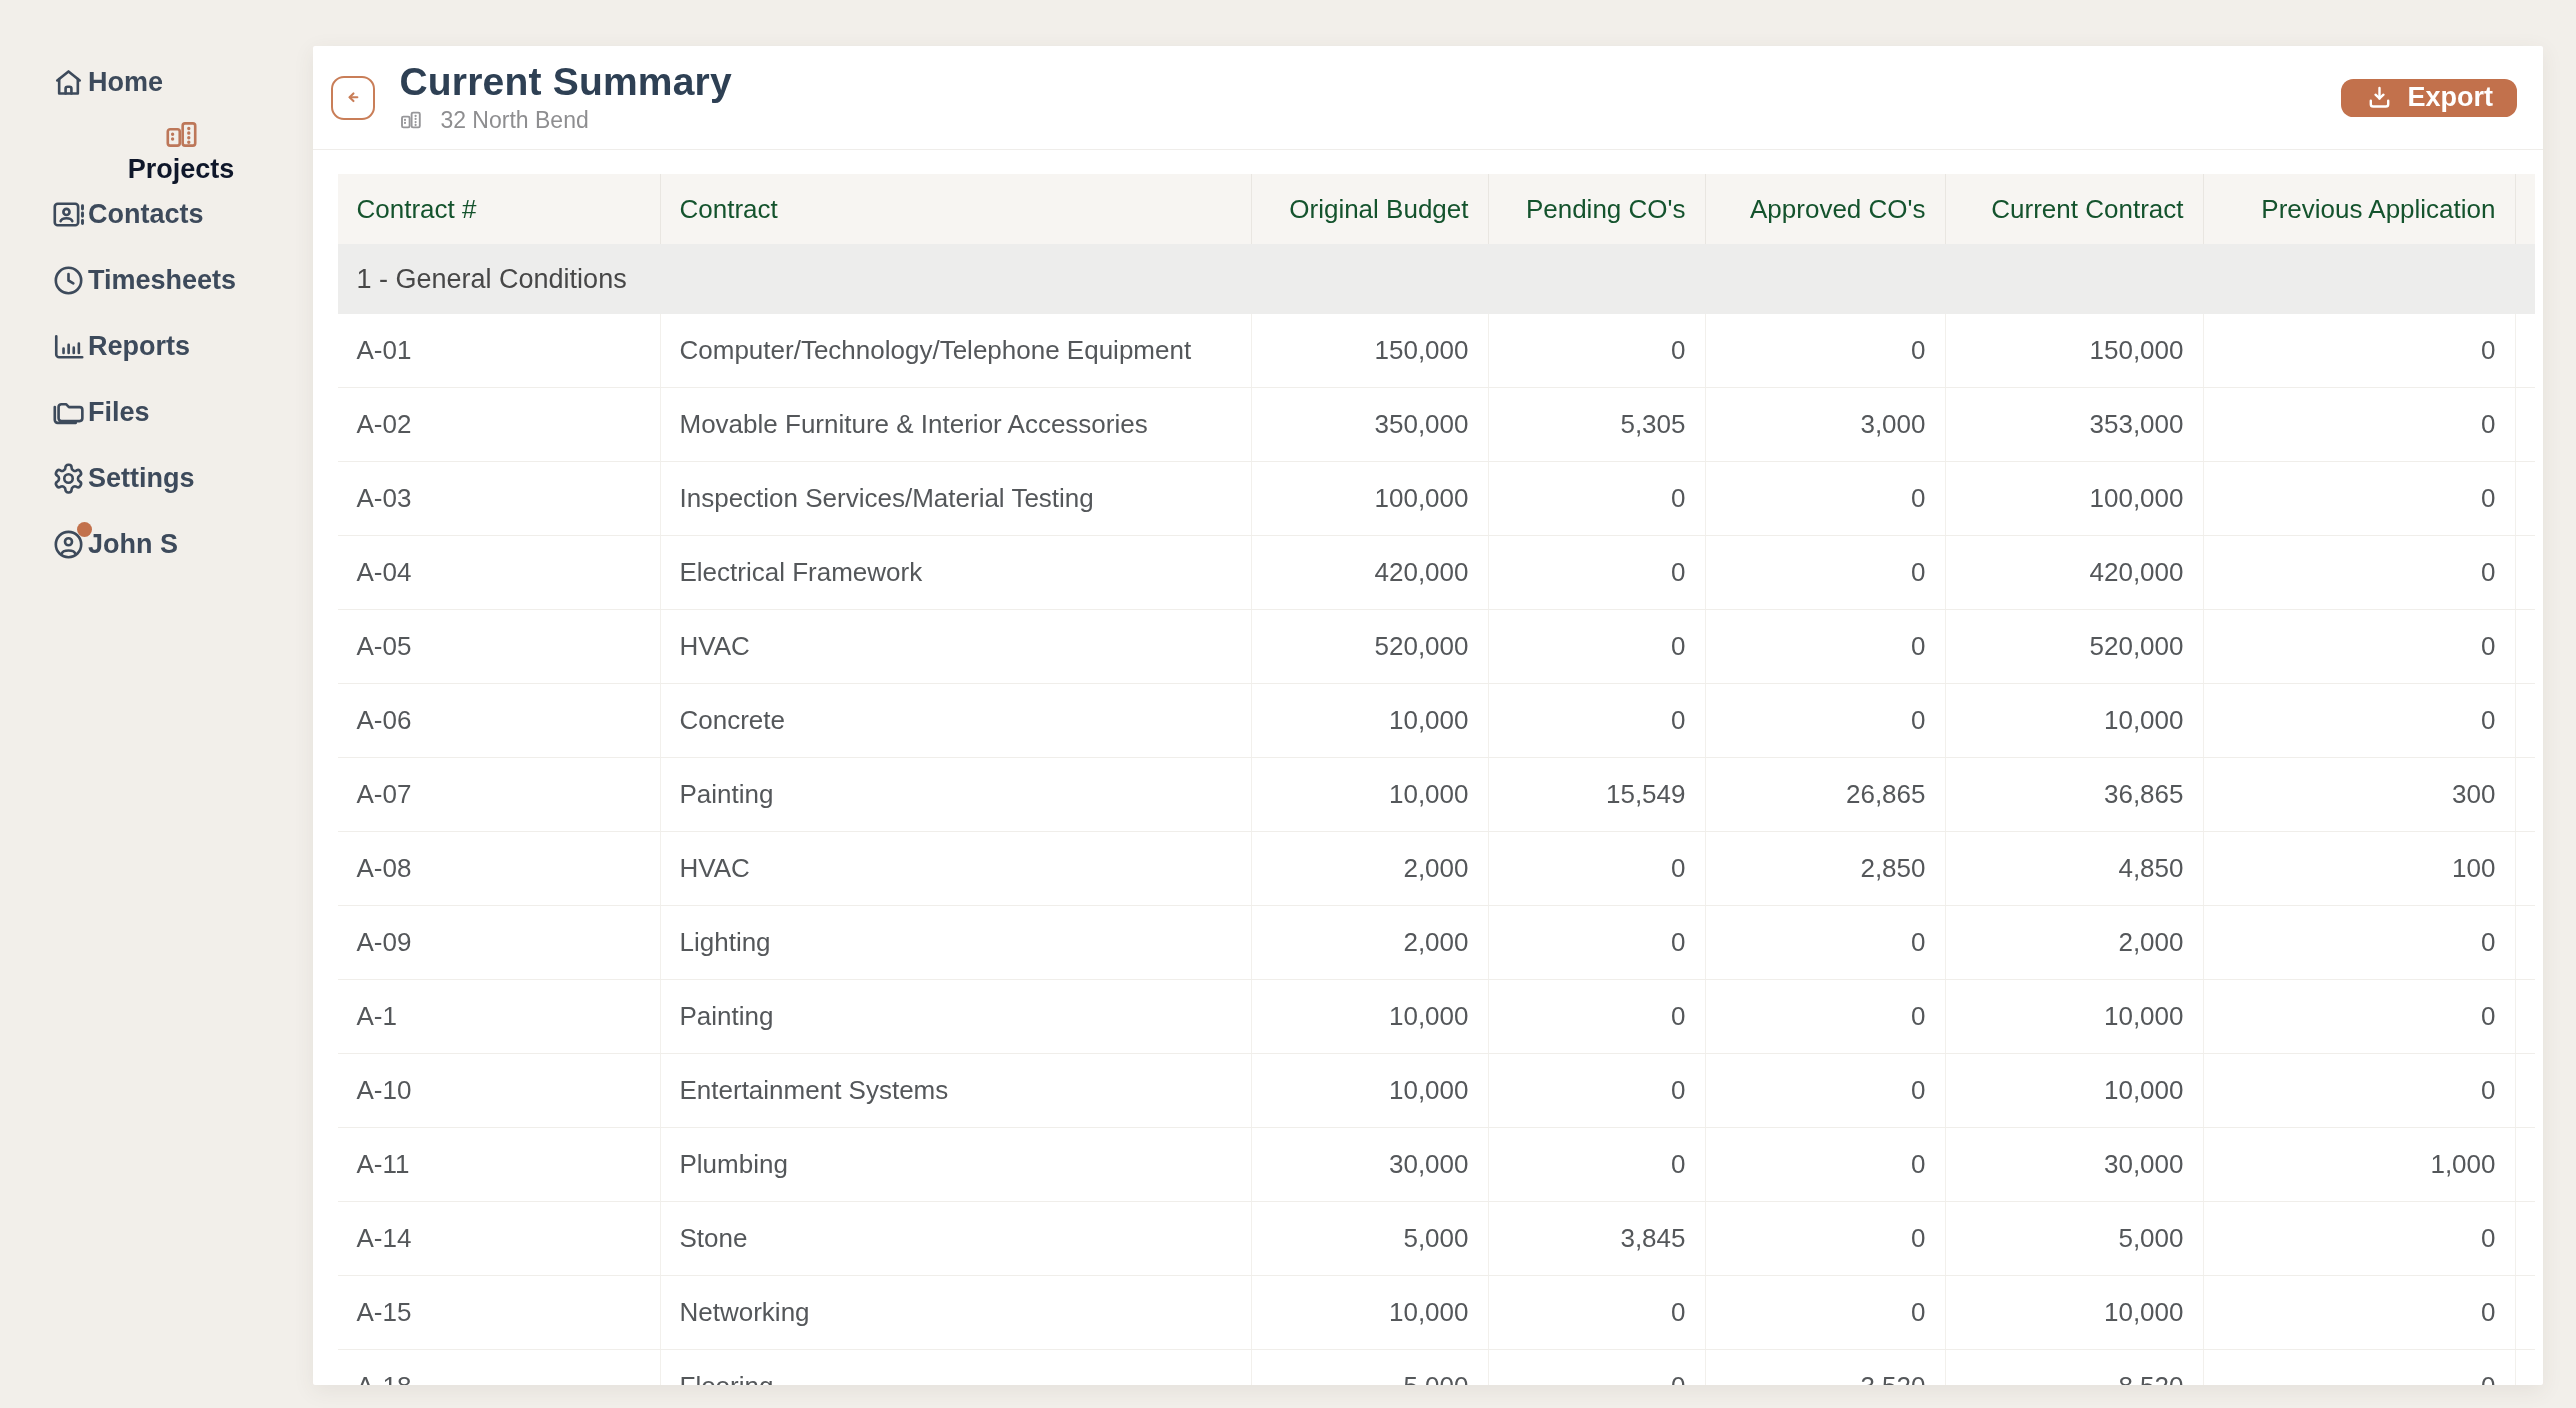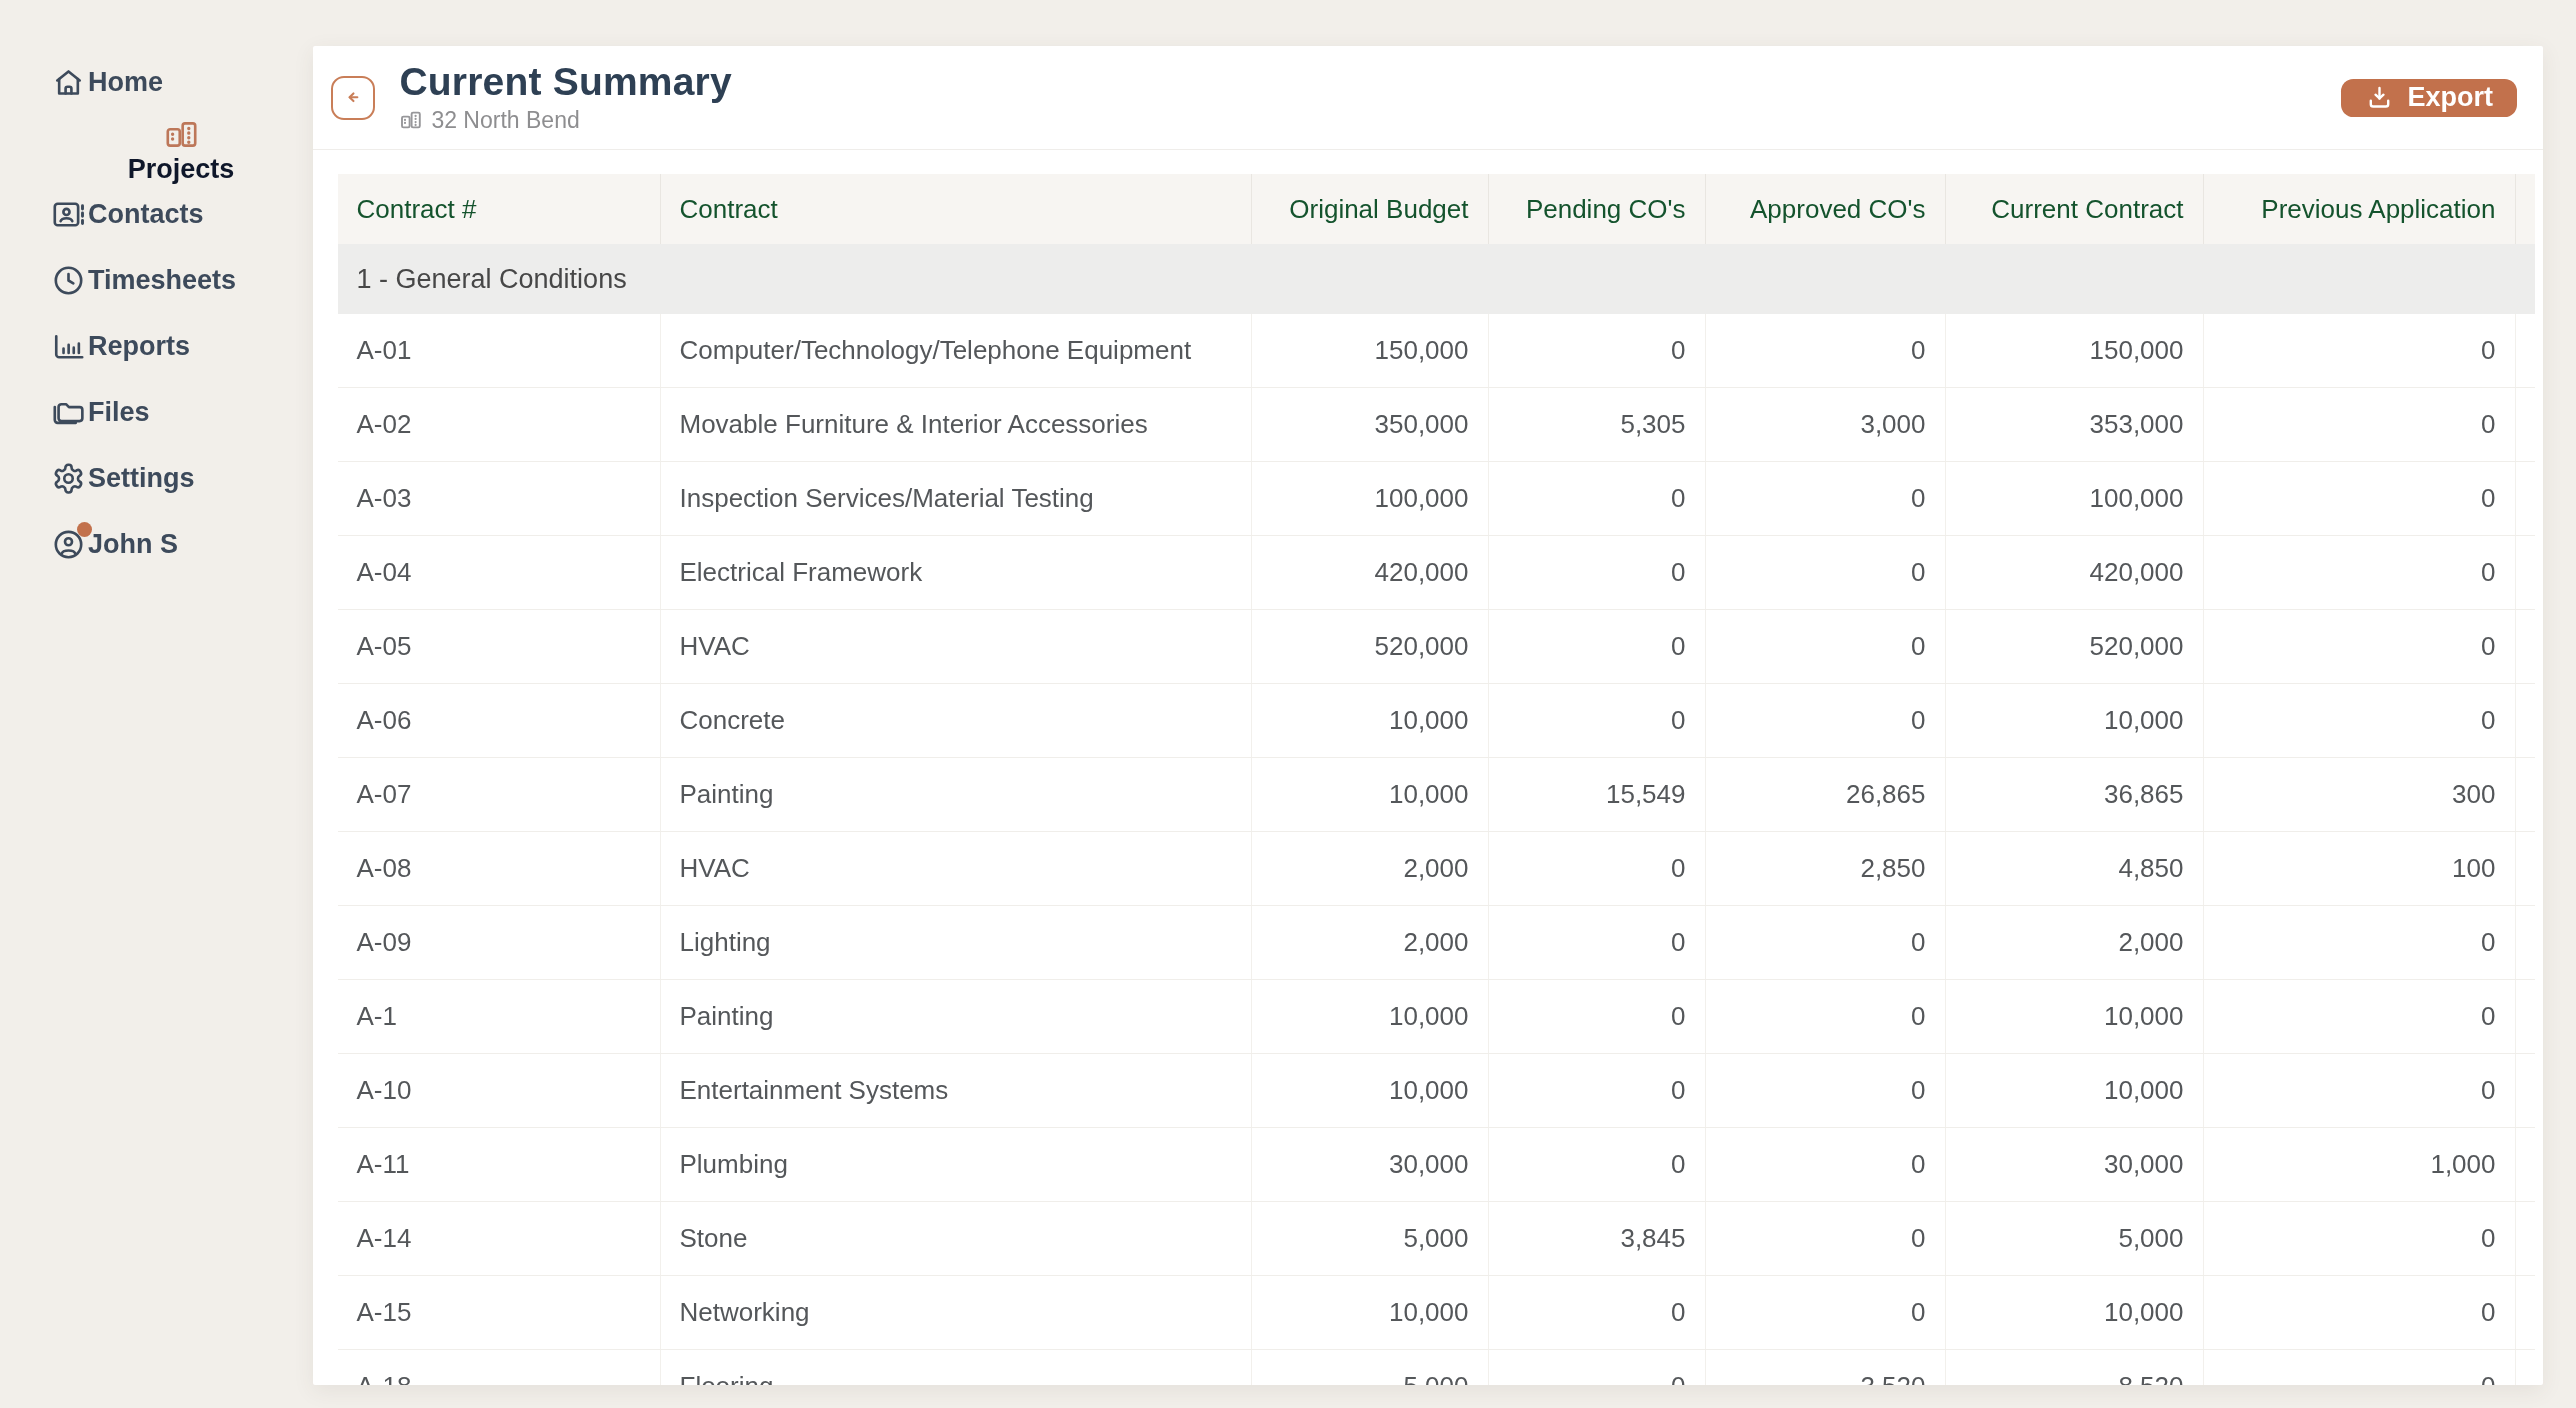--- a/index.html
+++ b/index.html
@@ -30,21 +30,21 @@
     height:103px;border-bottom:1.8px solid #efedea;
     display:flex;align-items:center;padding:0 26px 0 18.4px;gap:24px;
   }
   .back-btn{
     width:44px;height:44px;flex:0 0 44px;border:2.6px solid #c97e58;border-radius:13px;
     background:transparent;display:flex;align-items:center;justify-content:center;cursor:pointer;padding:0;
   }
   .back-btn svg{width:24.5px;height:24.5px;stroke:#c97e58;fill:none;stroke-width:2.1;stroke-linecap:round;stroke-linejoin:round;}
   .title-block{display:flex;flex-direction:column;justify-content:center;}
   .page-title{margin:0;font-size:39px;line-height:1.08;font-weight:700;color:#2e4054;letter-spacing:0.2px;}
-  .subtitle{display:flex;align-items:center;gap:8px;margin-top:3.5px;color:#8e8e90;font-size:23px;font-weight:500;}
+  .subtitle{display:flex;align-items:center;gap:17px;margin-top:3.5px;color:#8e8e90;font-size:23px;font-weight:500;}
   .subtitle svg{width:24px;height:24px;stroke:#97979a;fill:none;stroke-width:1.9;stroke-linecap:round;stroke-linejoin:round;}
   .export-btn{
     margin-left:auto;height:38px;border:none;border-radius:12.3px;background:#c2714c;color:#ffffff;
     display:flex;align-items:center;gap:13px;padding:0 24px;font-size:27px;font-weight:700;cursor:pointer;
     font-family:inherit;
   }
   .export-btn svg{width:29px;height:29px;stroke:#ffffff;fill:none;stroke-width:2;stroke-linecap:round;stroke-linejoin:round;}
   
   .table-viewport{margin:24px 0 0 24.5px;width:2197px;overflow:hidden;}
   table{border-collapse:collapse;table-layout:fixed;width:2357px;}

